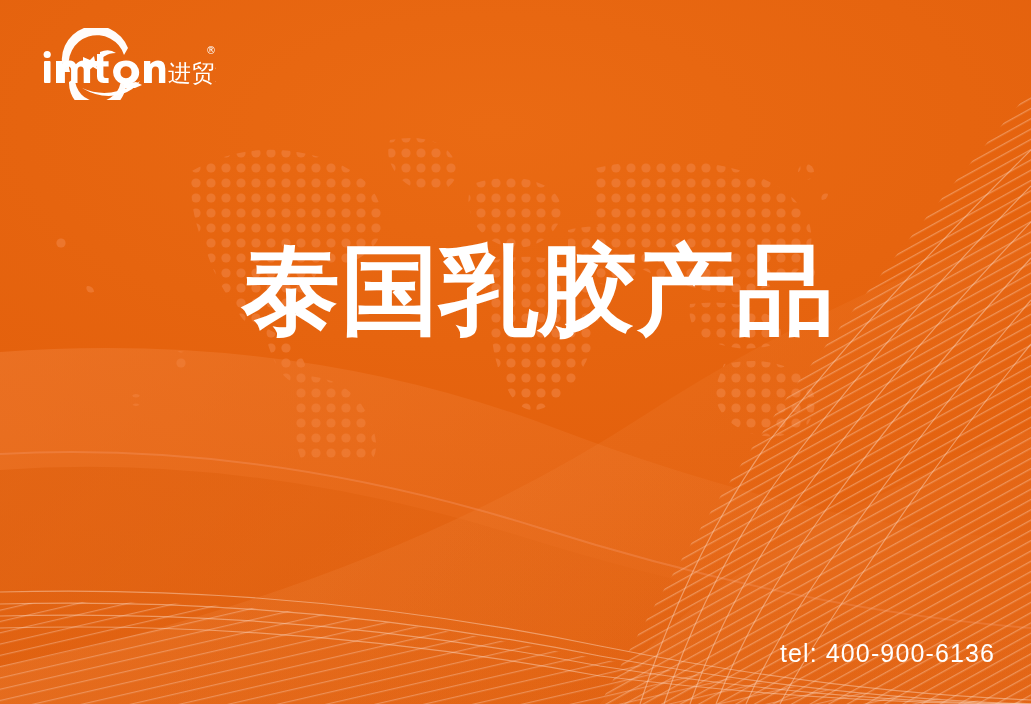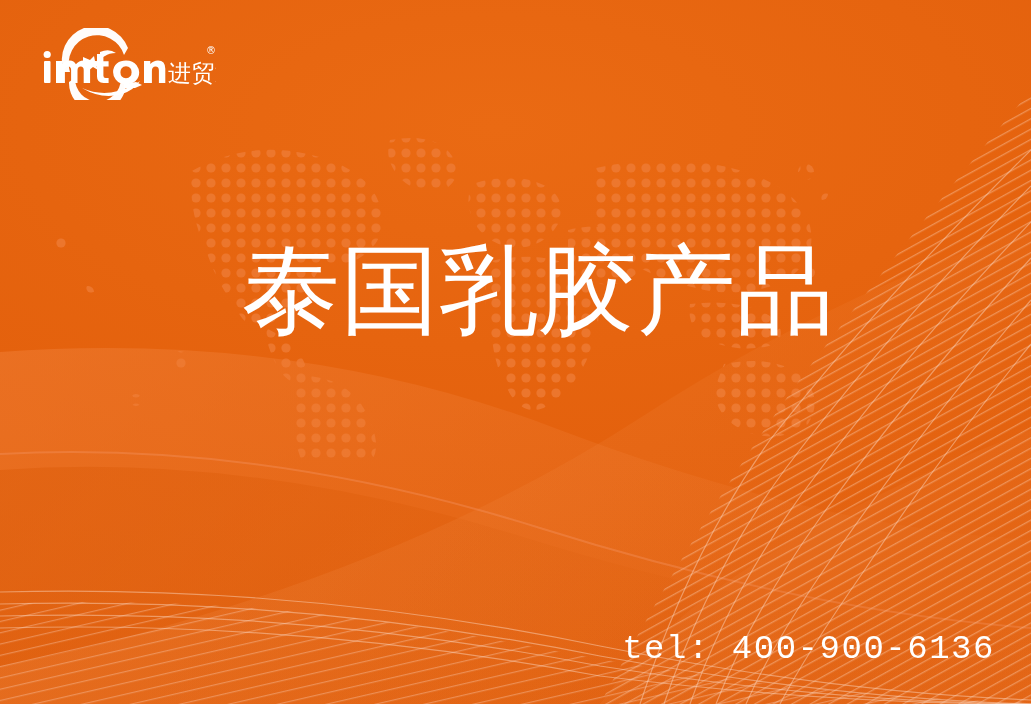--- a/index.html
+++ b/index.html
@@ -61,42 +61,42 @@
 
   
   #headline {
     position: absolute;
     left: 0;
     right: 0;
     top: 228px;
     text-align: center;
     color: #ffffff;
     font-family: "DejaVu Sans", "Liberation Sans", sans-serif;
-    font-weight: 400;
+    font-weight: 700;
     line-height: 1.30;
     letter-spacing: 0.055em;
     text-rendering: geometricPrecision;
     padding-left: 46px;
   }
   #headline .hl-line {
     display: block;
     white-space: nowrap;
   }
   #headline .hl-line.l1 { font-size: 98px; }
   #headline .hl-line.l2 { font-size: 98px; }
 
   
   #tel {
     position: absolute;
     right: 36px;
     bottom: 36px;
     color: #ffffff;
-    font-size: 34px;
+    font-size: 25px;
     letter-spacing: 0.045em;
-    font-family: Liberation Mono, monospace;
+    font-family: Liberation Sans, sans-serif;
     white-space: nowrap;
   }
 </style>
 </head>
 <body>
 
 <div id="banner">
 
   <div class="layer tone"></div>
 

